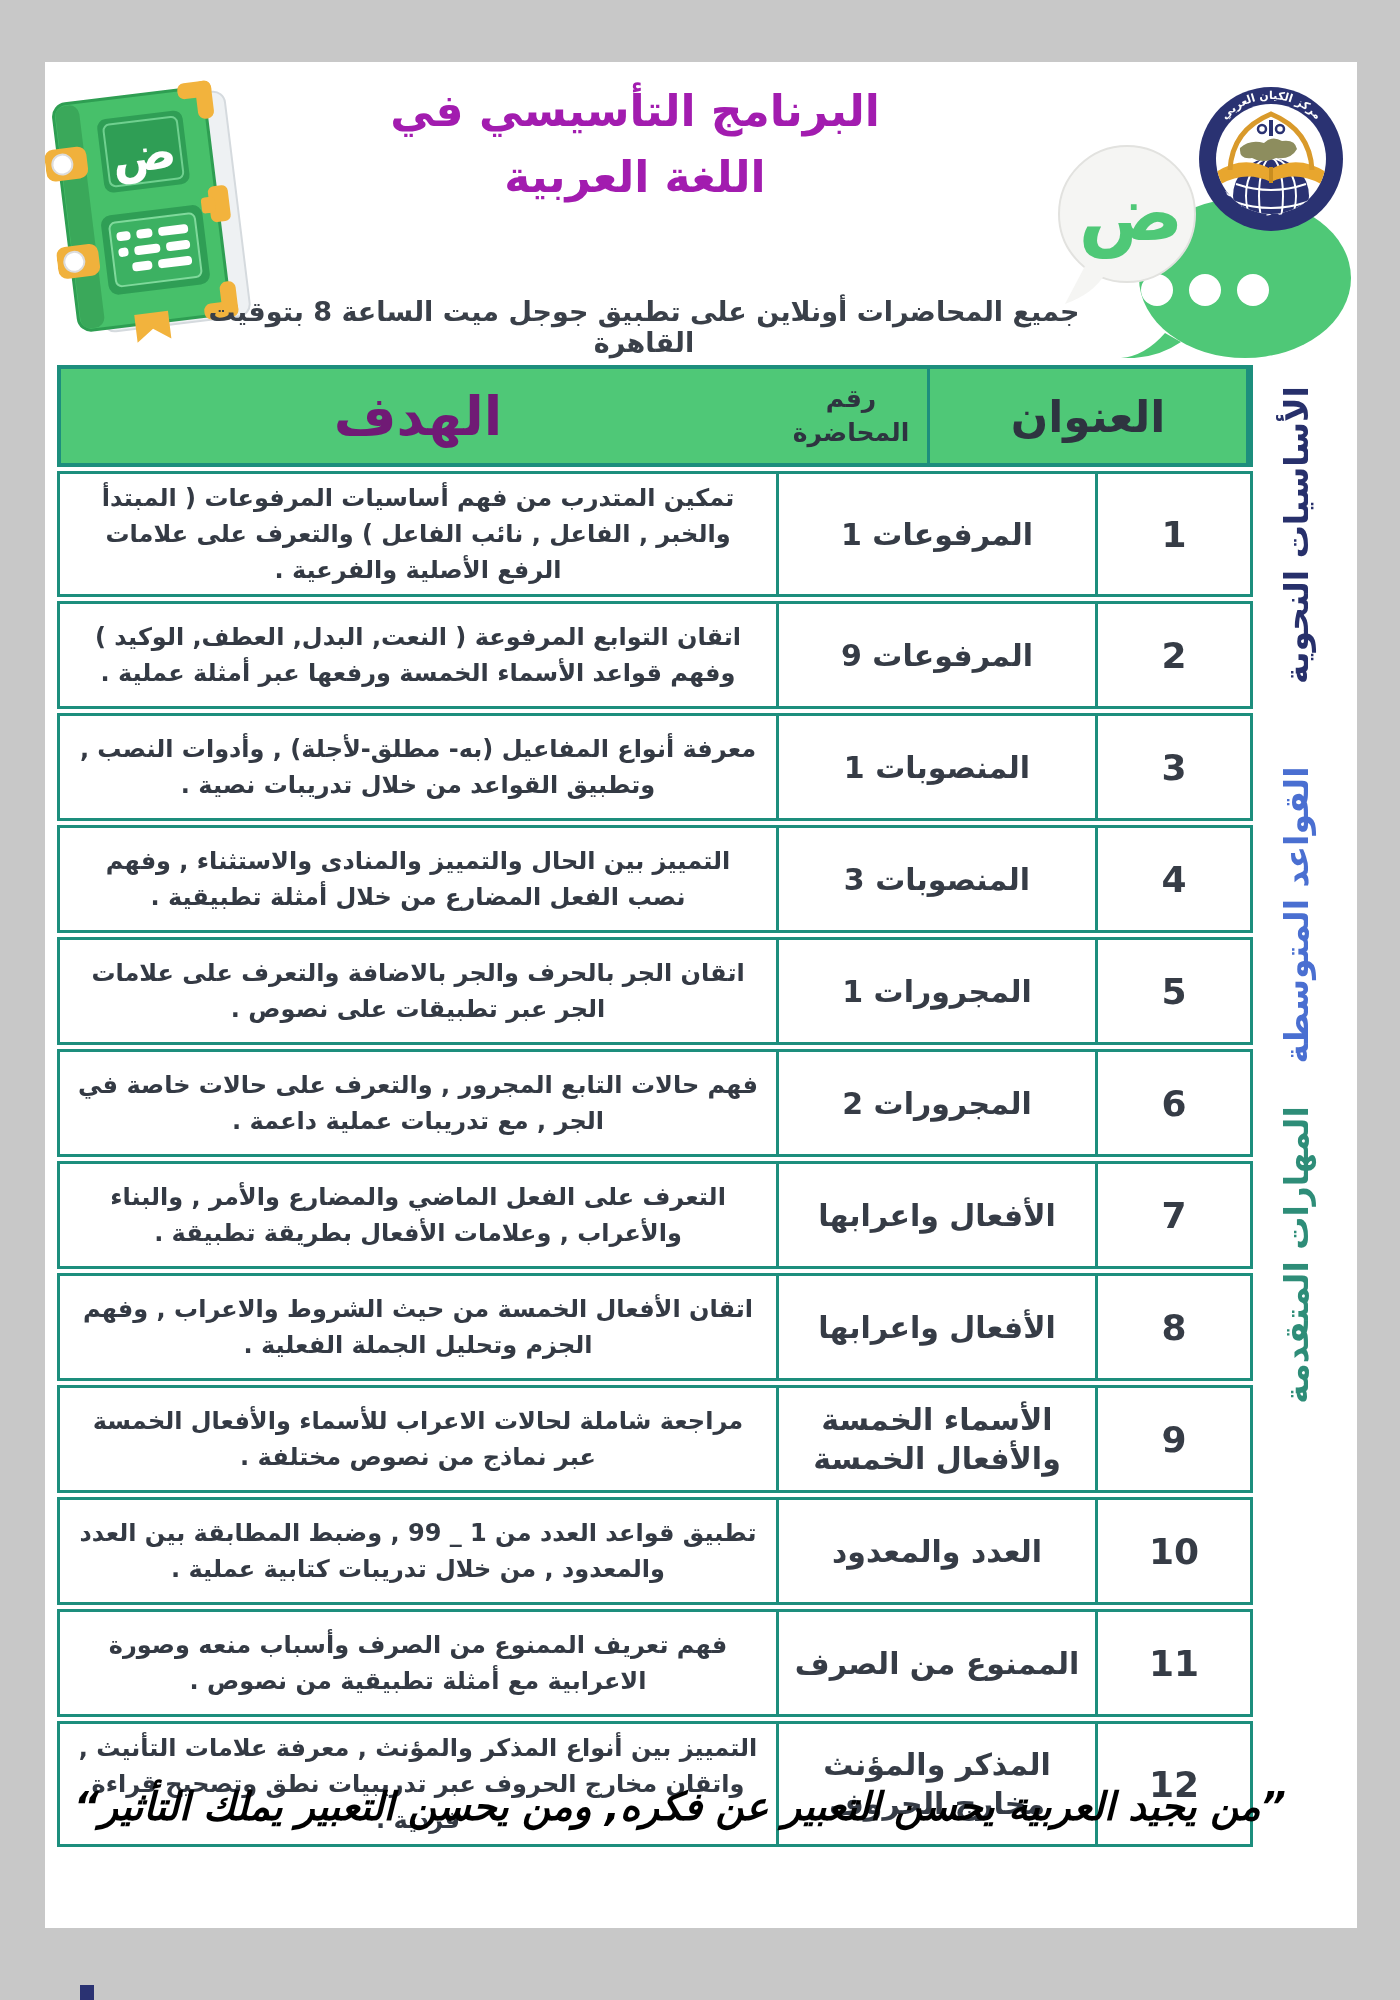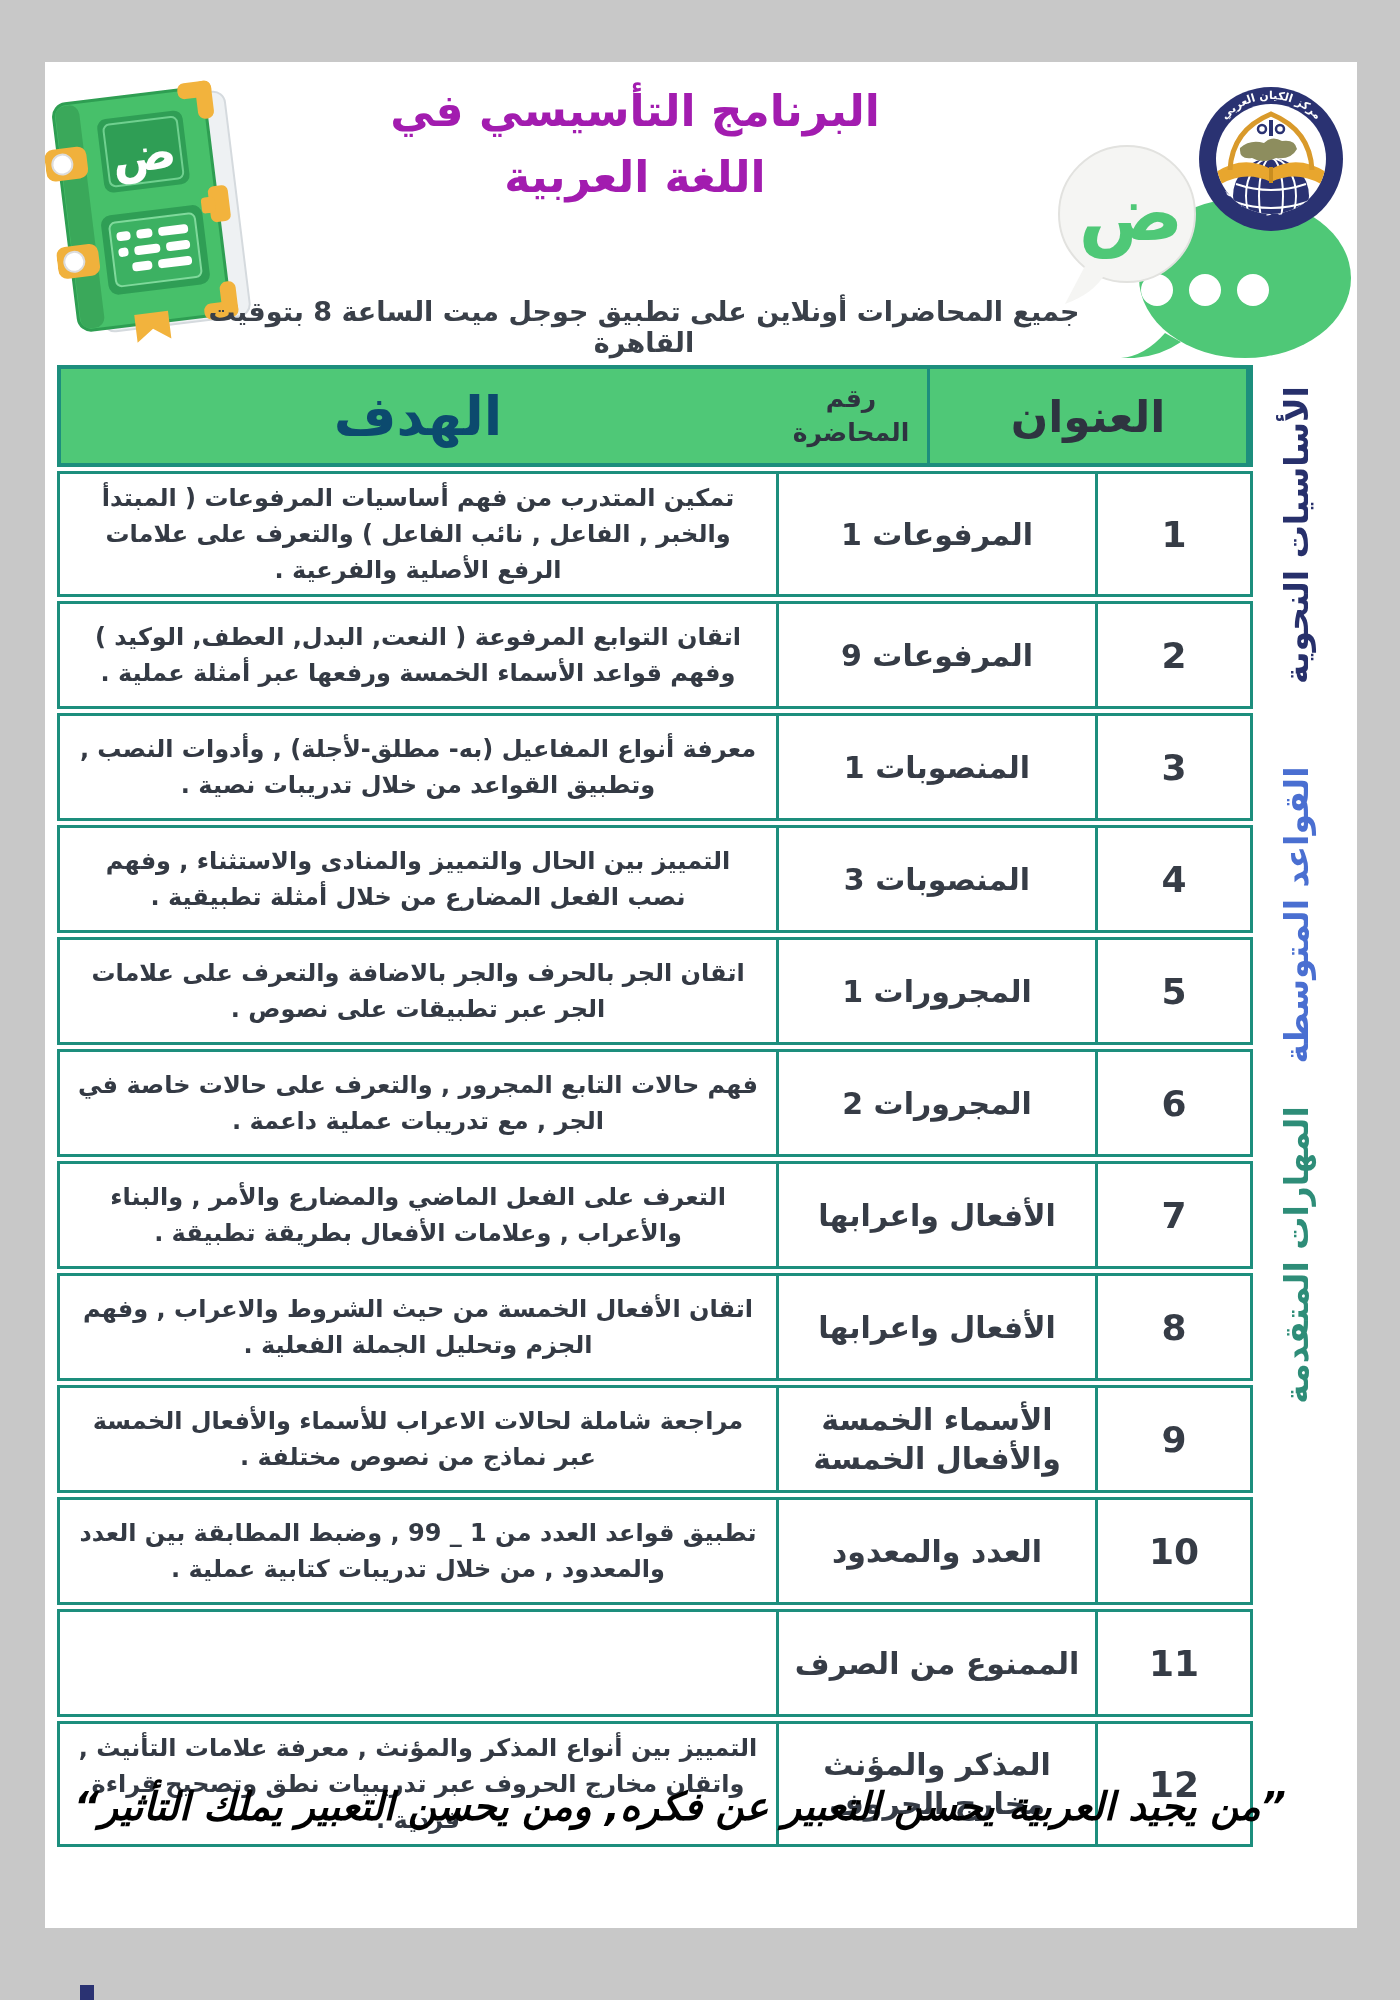--- a/index.html
+++ b/index.html
@@ -31,21 +31,21 @@
   .trow{
     display:flex;box-sizing:border-box;border:3px solid #1d8e7d;background:#fff;
     min-height:108px;margin-top:4px;align-items:stretch;
   }
   .cell{display:flex;align-items:center;justify-content:center;text-align:center;box-sizing:border-box;}
   .c-num{width:152px;flex:none;}
   .c-title{width:322px;flex:none;border-right:3px solid #1d8e7d;border-left:3px solid #1d8e7d;padding:4px 10px;}
   .c-obj{flex:1;padding:6px 16px;}
   .thead .c-num{flex-direction:column;justify-content:center;font-weight:800;font-size:25px;line-height:1.35;color:#2e3440;}
   .thead .c-title{font-weight:800;font-size:44px;color:#2e3440;}
-  .thead .c-obj{font-weight:800;font-size:54px;color:#0c4a6e;}
+  .thead .c-obj{font-weight:800;font-size:54px;color:#701a75;}
   .trow .c-num{font-weight:800;font-size:36px;color:#363c46;}
   .trow .c-title{font-weight:700;font-size:30px;line-height:1.3;color:#363c46;}
   .trow .c-obj{font-weight:700;font-size:24px;line-height:1.5;color:#343a44;}
 
   
   .side-label{
     position:absolute;height:44px;display:flex;align-items:center;justify-content:center;
     font-weight:800;font-size:33px;white-space:nowrap;direction:rtl;
     transform:rotate(-90deg);transform-origin:center;
   }
@@ -232,20 +232,21 @@
     <div class="cell c-obj">مراجعة شاملة لحالات الاعراب للأسماء  والأفعال الخمسة عبر نماذج من نصوص مختلفة .</div>
   </div>
   <div class="trow">
     <div class="cell c-num">10</div>
     <div class="cell c-title">العدد والمعدود</div>
     <div class="cell c-obj">تطبيق قواعد العدد من 1 _ 99 , وضبط المطابقة بين العدد والمعدود , من خلال تدريبات كتابية عملية .</div>
   </div>
   <div class="trow">
     <div class="cell c-num">11</div>
     <div class="cell c-title">الممنوع من الصرف</div>
+    <div class="cell c-obj">فهم تعريف الممنوع من الصرف وأسباب منعه وصورة الاعرابية مع أمثلة تطبيقية من نصوص .</div>
   </div>
   <div class="trow">
     <div class="cell c-num">12</div>
     <div class="cell c-title">المذكر والمؤنث مخارج الحروف</div>
     <div class="cell c-obj">التمييز بين أنواع المذكر والمؤنث , معرفة علامات التأنيث , واتقان مخارج الحروف عبر تدريبيات نطق وتصحيح قراءة فردية .</div>
   </div>
 </div>
 
 <div class="side-label sl1" style="color: rgb(39, 48, 107);">الأساسيات النحوية</div>
 <div class="side-label sl2" style="color: rgb(74, 111, 209);">القواعد المتوسطة</div>

